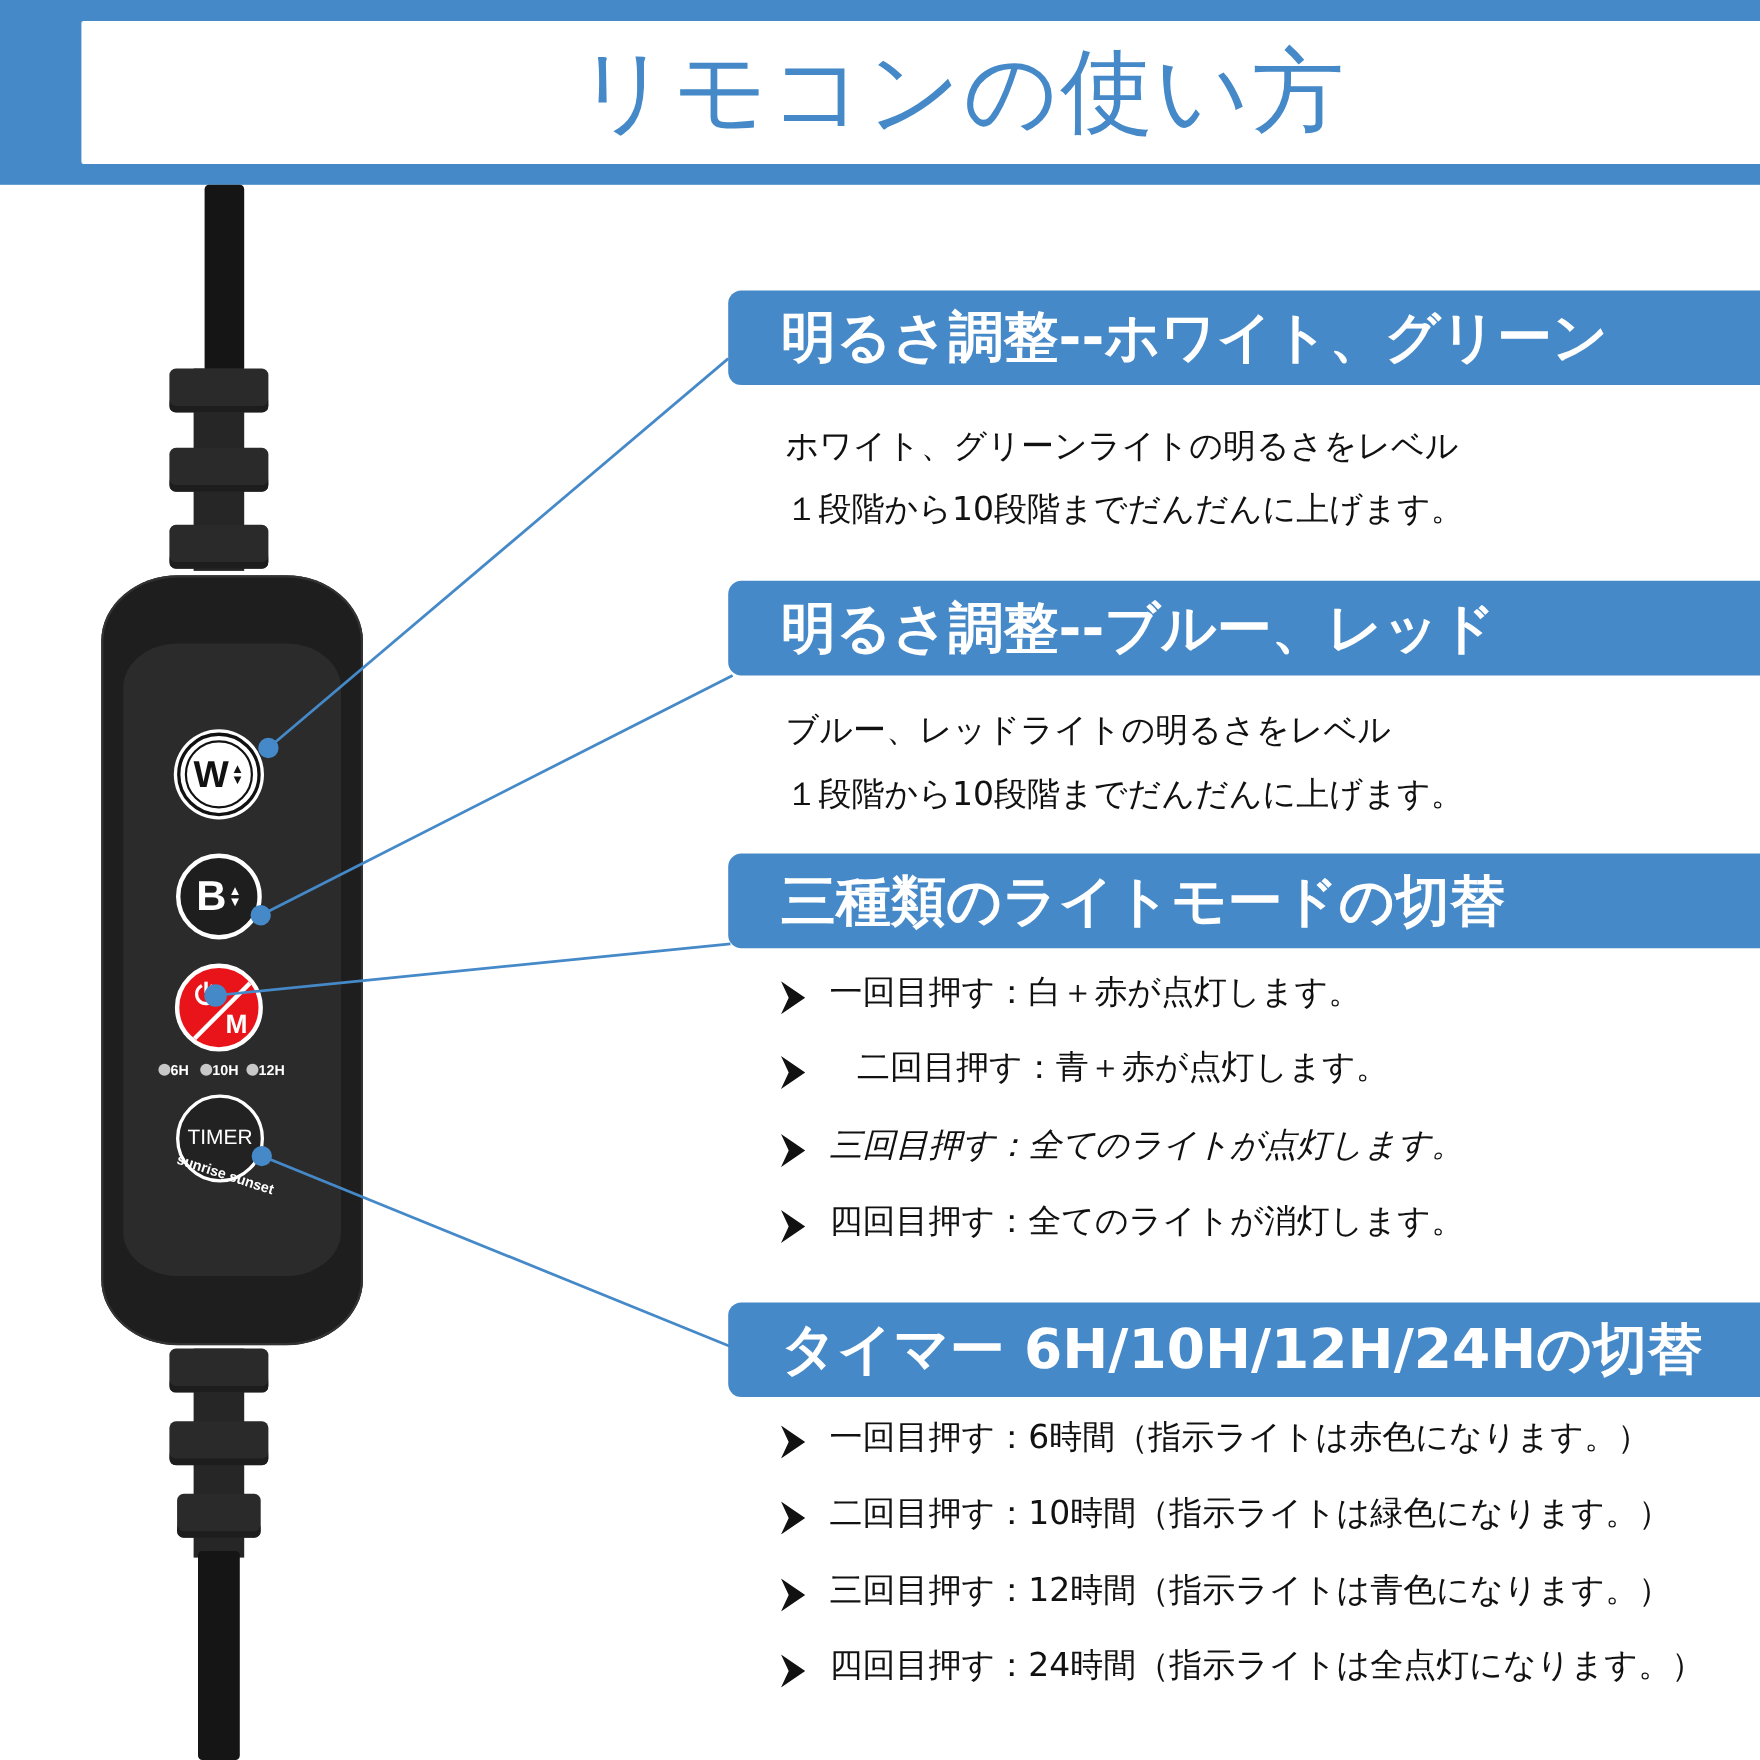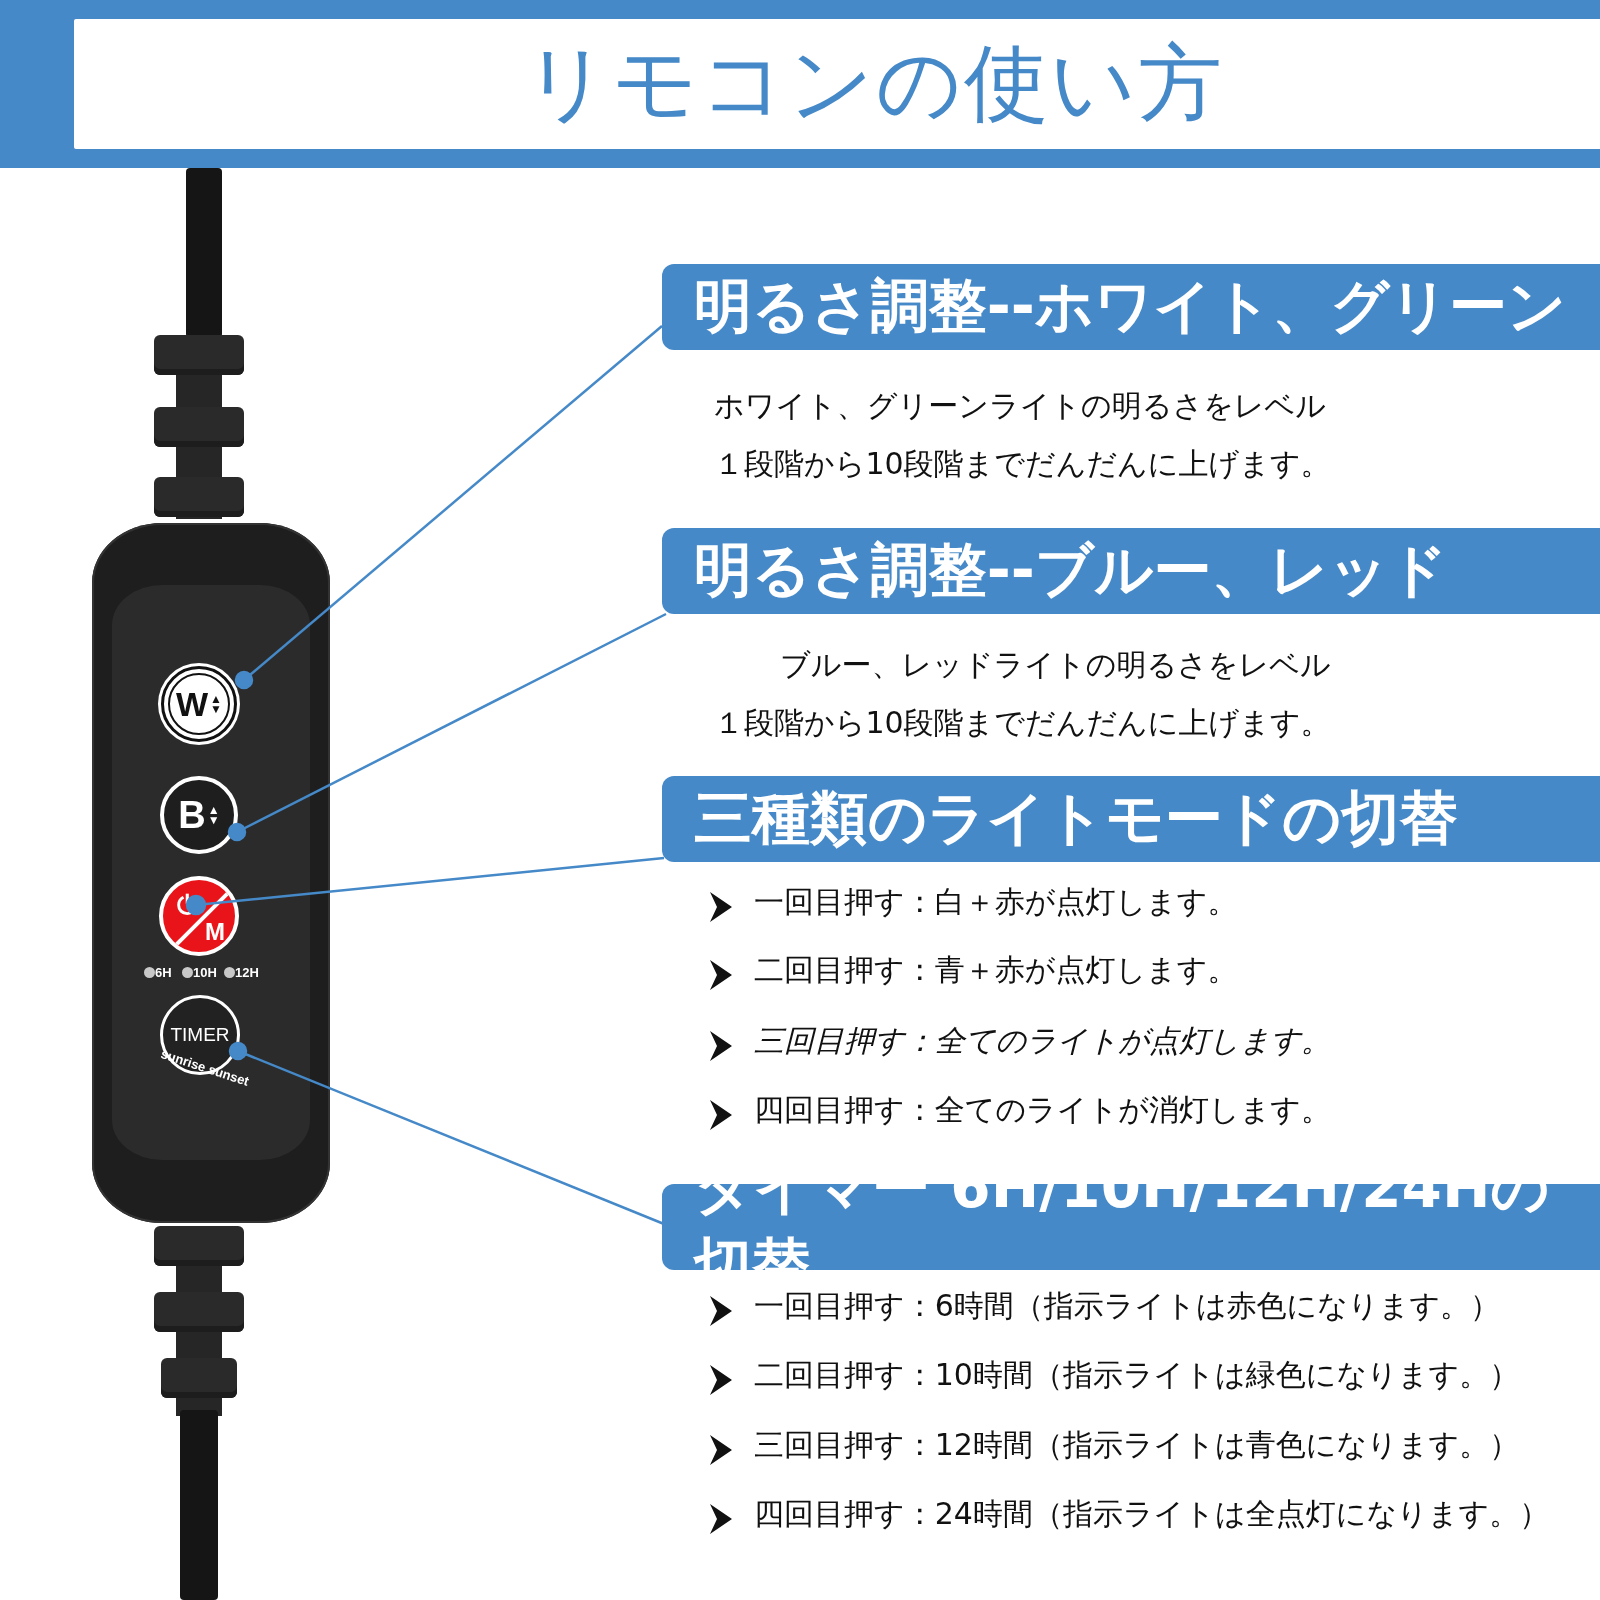--- a/index.html
+++ b/index.html
@@ -97,21 +97,21 @@
 
     svg.connectors { position: absolute; left: 0; top: 0; }
 
     
     .section-header {
       position: absolute; left: 662px; width: 938px; height: 86px;
       background: #4589c8; border-radius: 12px 0 0 12px;
       display: flex; align-items: center;
     }
     .section-header span {
-      color: #fff; font-size: 58px; padding-left: 32px; font-weight: bold;
+      color: #fff; font-size: 50px; padding-left: 48px; font-weight: bold;
     }
     .desc {
       position: absolute; left: 714px; color: #111; font-size: 30px; line-height: 58px;
     }
     .bullets { position: absolute; left: 710px; }
     .bullet {
       position: absolute; left: 0; display: flex; align-items: center; white-space: nowrap;
       color: #111; font-size: 30px;
     }
     .chev {
@@ -204,36 +204,36 @@
   <span>明るさ調整--ホワイト、グリーン</span>
 </div>
 <div class="desc" style="top:377px;">
   <div>ホワイト、グリーンライトの明るさをレベル</div>
   <div>１段階から10段階までだんだんに上げます。</div>
 </div>
 
 <div class="section-header" style="top:528px;">
   <span>明るさ調整--ブルー、レッド</span>
 </div>
-<div class="desc" style="top:636px;text-align:right;">
+<div class="desc" style="top:636px;">
   <div>ブルー、レッドライトの明るさをレベル</div>
   <div>１段階から10段階までだんだんに上げます。</div>
 </div>
 
 <div class="section-header" style="top:776px;">
   <span>三種類のライトモードの切替</span>
 </div>
 <div class="bullets">
   <div class="bullet" style="top:882px;">
     <svg class="chev" viewBox="0 0 22 30">
         <path d="M0 0 L22 15 L0 30 L7 15 Z" fill="#111"></path>
       </svg>
     <span>一回目押す：白＋赤が点灯します。</span>
   </div>
-  <div class="bullet" style="top:950px;">
+  <div class="bullet" style="top:950px;gap:25px;">
     <svg class="chev" viewBox="0 0 22 30">
         <path d="M0 0 L22 15 L0 30 L7 15 Z" fill="#111"></path>
       </svg>
     <span>二回目押す：青＋赤が点灯します。</span>
   </div>
   <div class="bullet" style="top:1021px;font-style:italic;">
     <svg class="chev" viewBox="0 0 22 30">
         <path d="M0 0 L22 15 L0 30 L7 15 Z" fill="#111"></path>
       </svg>
     <span>三回目押す：全てのライトが点灯します。</span>

